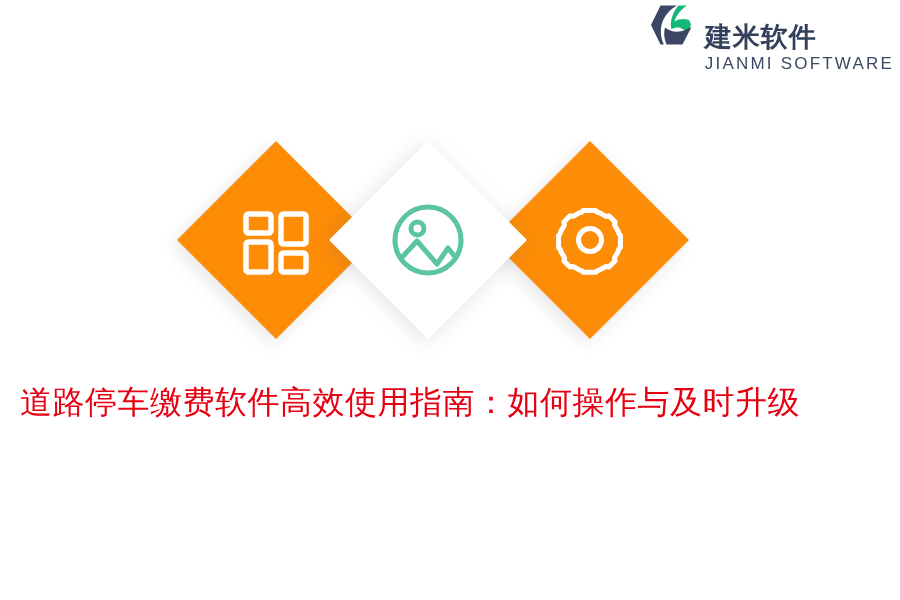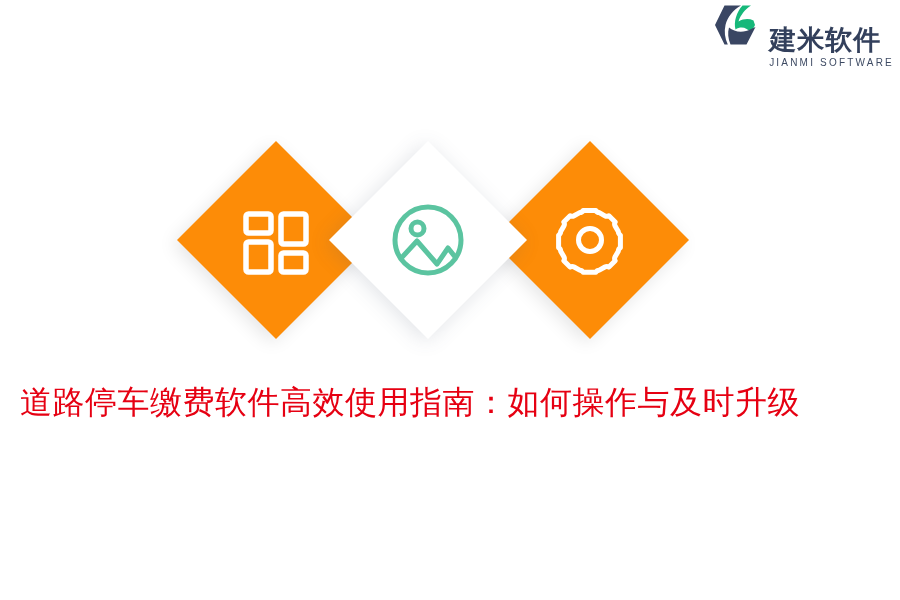--- a/index.html
+++ b/index.html
@@ -41,21 +41,21 @@
   .brand-cn {
     font-family: "DejaVu Sans", "Liberation Sans", sans-serif;
     font-size: 27px;
     font-weight: bold;
     color: #33405c;
     letter-spacing: 1px;
     white-space: nowrap;
   }
   .brand-en {
     font-family: "Liberation Sans", sans-serif;
-    font-size: 10px;
+    font-size: 17px;
     font-weight: normal;
     color: #3d4a63;
     letter-spacing: 2.2px;
     margin-top: 5px;
     white-space: nowrap;
     text-align: right;
   }
 
   
   .diamond-cluster {

